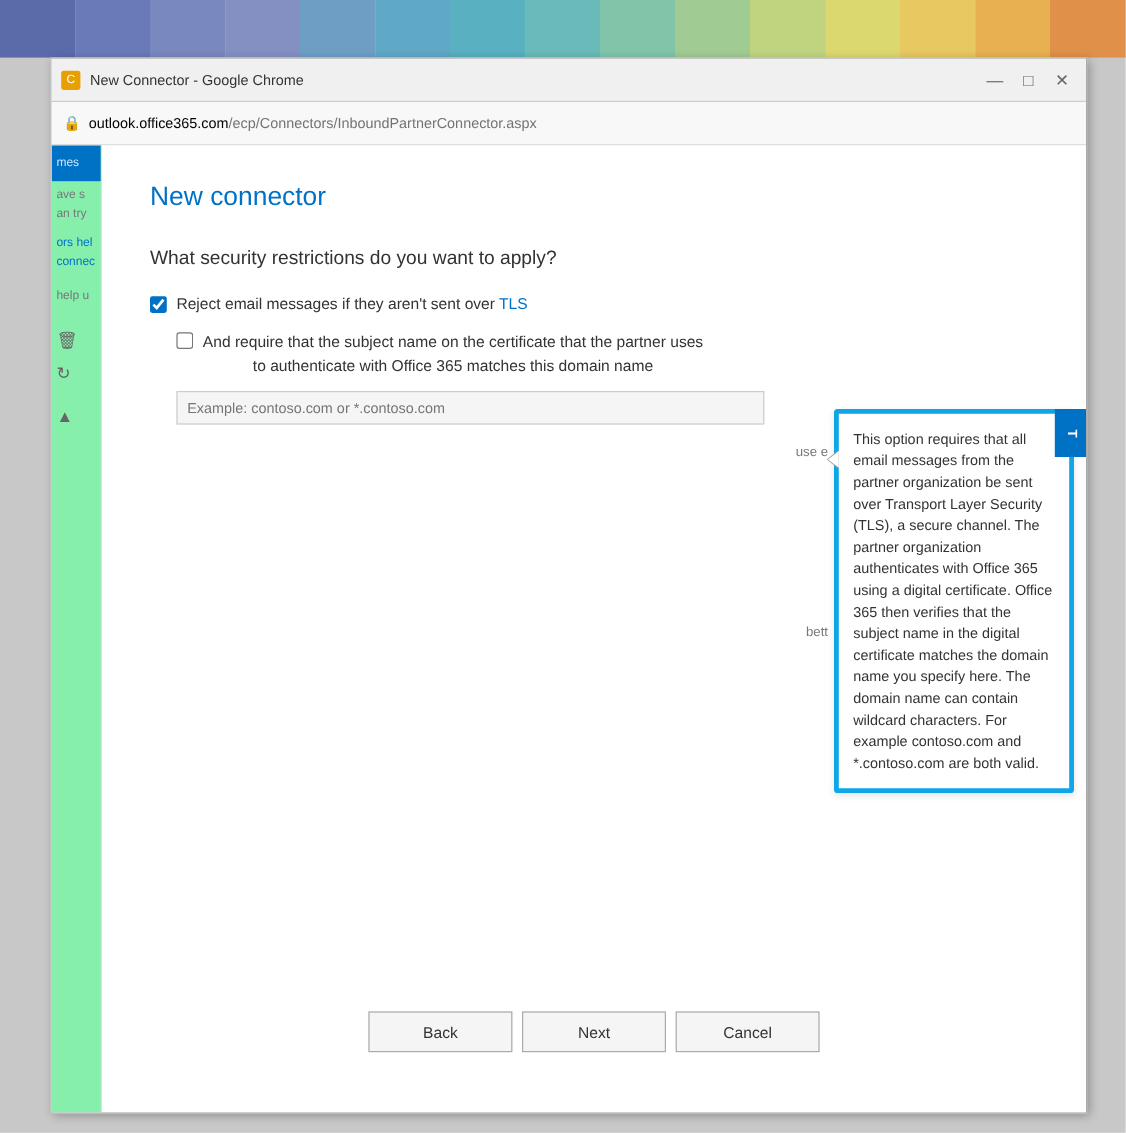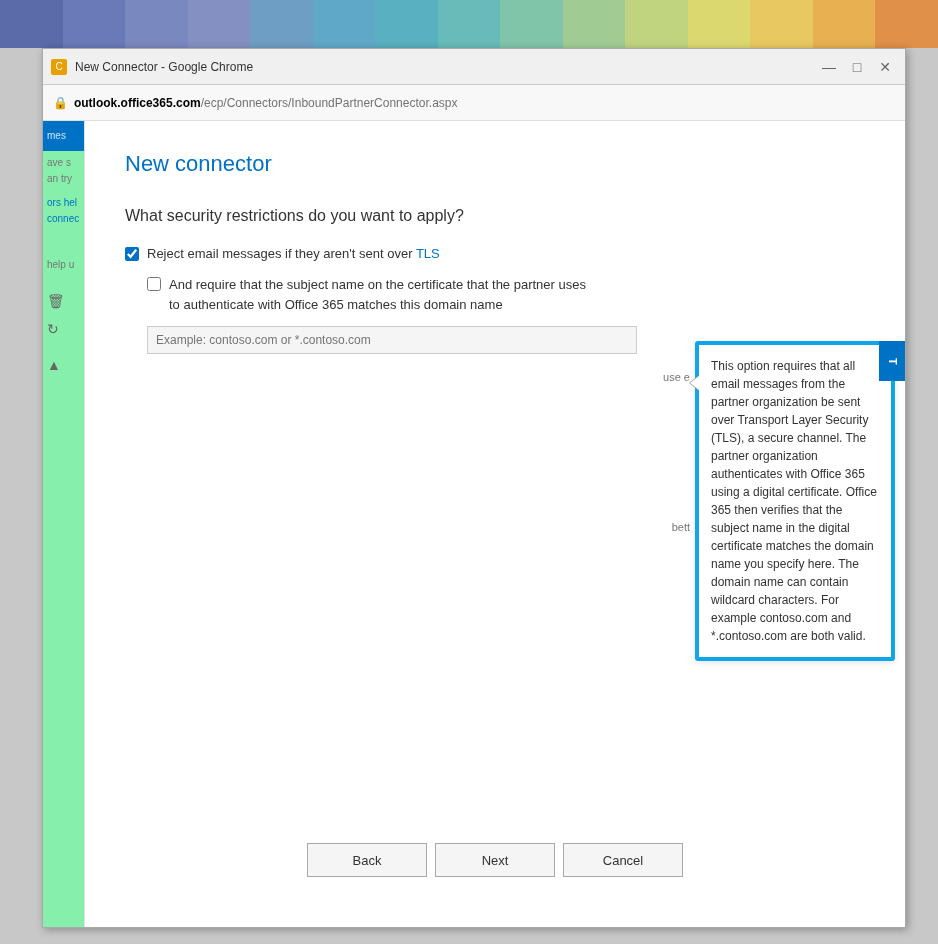--- a/index.html
+++ b/index.html
@@ -98,21 +98,20 @@
       font-size: 12px;
       color: #666;
       margin-right: 6px;
     }
     .address-text {
       font-size: 12px;
       color: #333;
     }
     .address-domain {
       color: #000;
-      font-weight: bold;
     }
     .address-path {
       color: #737373;
     }
 
     
     .browser-content {
       flex: 1;
       display: flex;
       overflow: hidden;
@@ -185,20 +184,21 @@
     }
 
     .sub-option {
       margin-left: 22px;
       margin-bottom: 12px;
     }
     .sub-option-text {
       font-size: 13px;
       color: #333;
       line-height: 1.5;
+      text-align: center;
     }
 
     
     .domain-input-wrapper {
       margin-left: 22px;
       margin-top: 8px;
     }
     .domain-input {
       width: 490px;
       height: 28px;
@@ -333,21 +333,21 @@
         <div class="sidebar-text-snippet">mes</div>
       </div>
       <div style="padding:4px; font-size:10px; color:#777; line-height:1.6">
         <div>ave s</div>
         <div>an try</div>
       </div>
       <div style="padding:4px; font-size:10px; color:#0072c6; line-height:1.6">
         <div>ors hel</div>
         <div>connec</div>
       </div>
-      <div style="padding:4px; font-size:10px; color:#777; line-height:1.6; margin-top:22px">
+      <div style="padding:4px; font-size:10px; color:#777; line-height:1.6; margin-top:4px">
         <div>help u</div>
       </div>
       <div style="padding:4px; margin-top:12px; display:flex; flex-direction:column; gap:12px;">
         <div style="font-size:14px; color:#666;">🗑</div>
         <div style="font-size:14px; color:#666;">↻</div>
       </div>
       <div style="padding:4px; margin-top:12px;">
         <div style="font-size:14px; color:#666; cursor:pointer;">▲</div>
       </div>
     </div>

